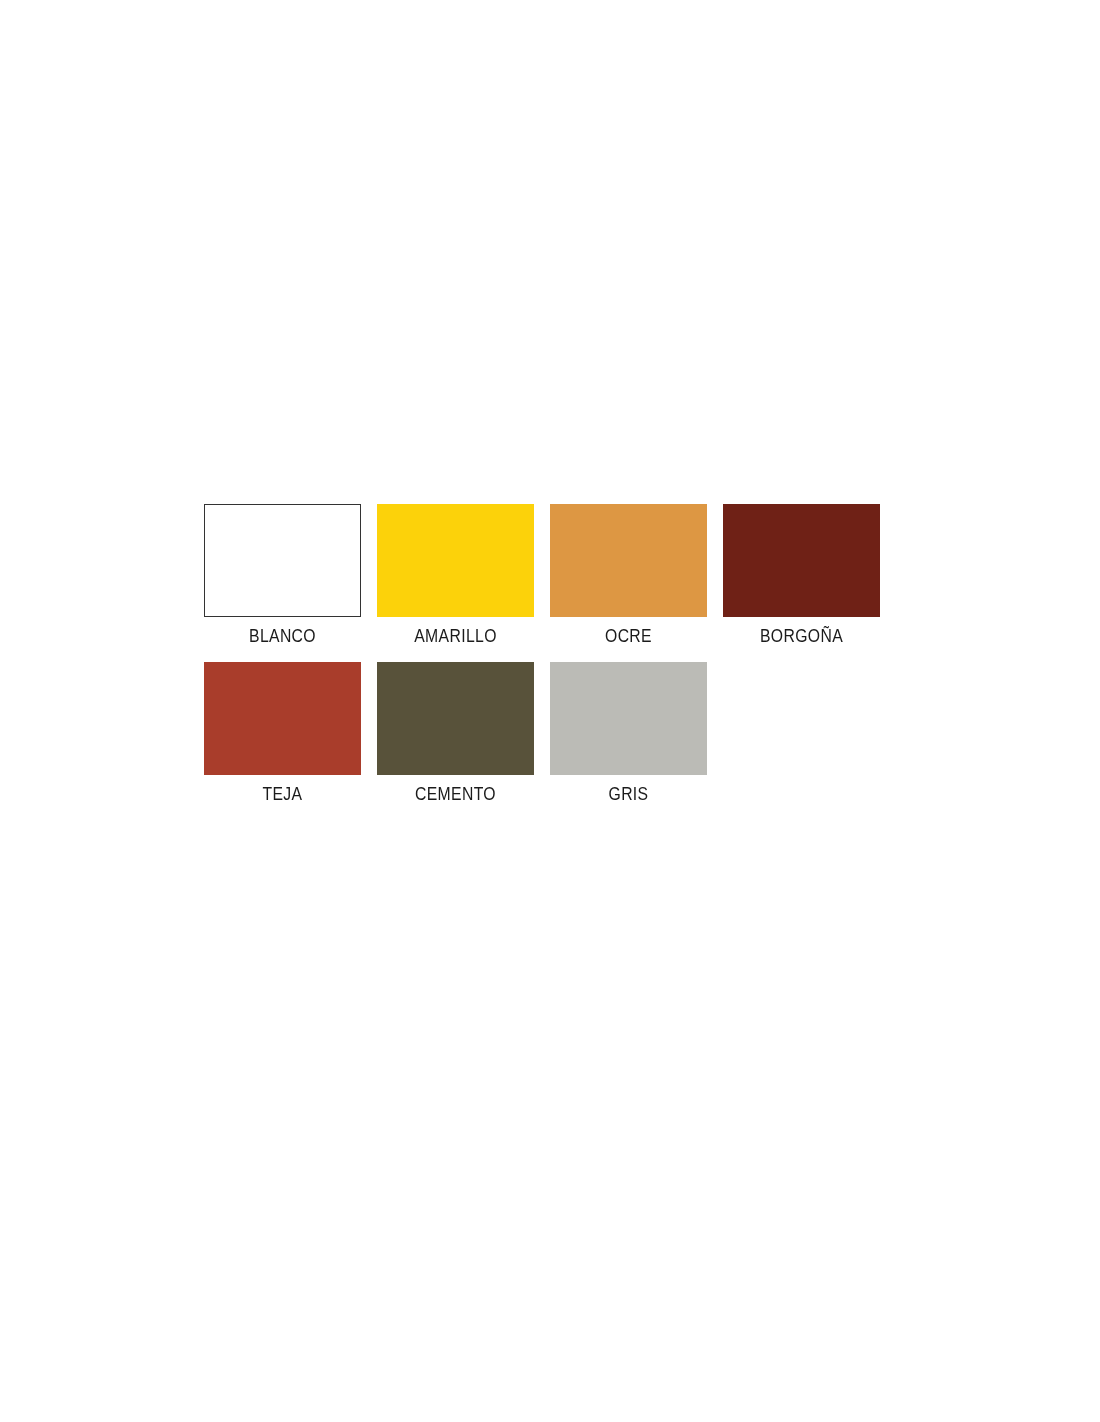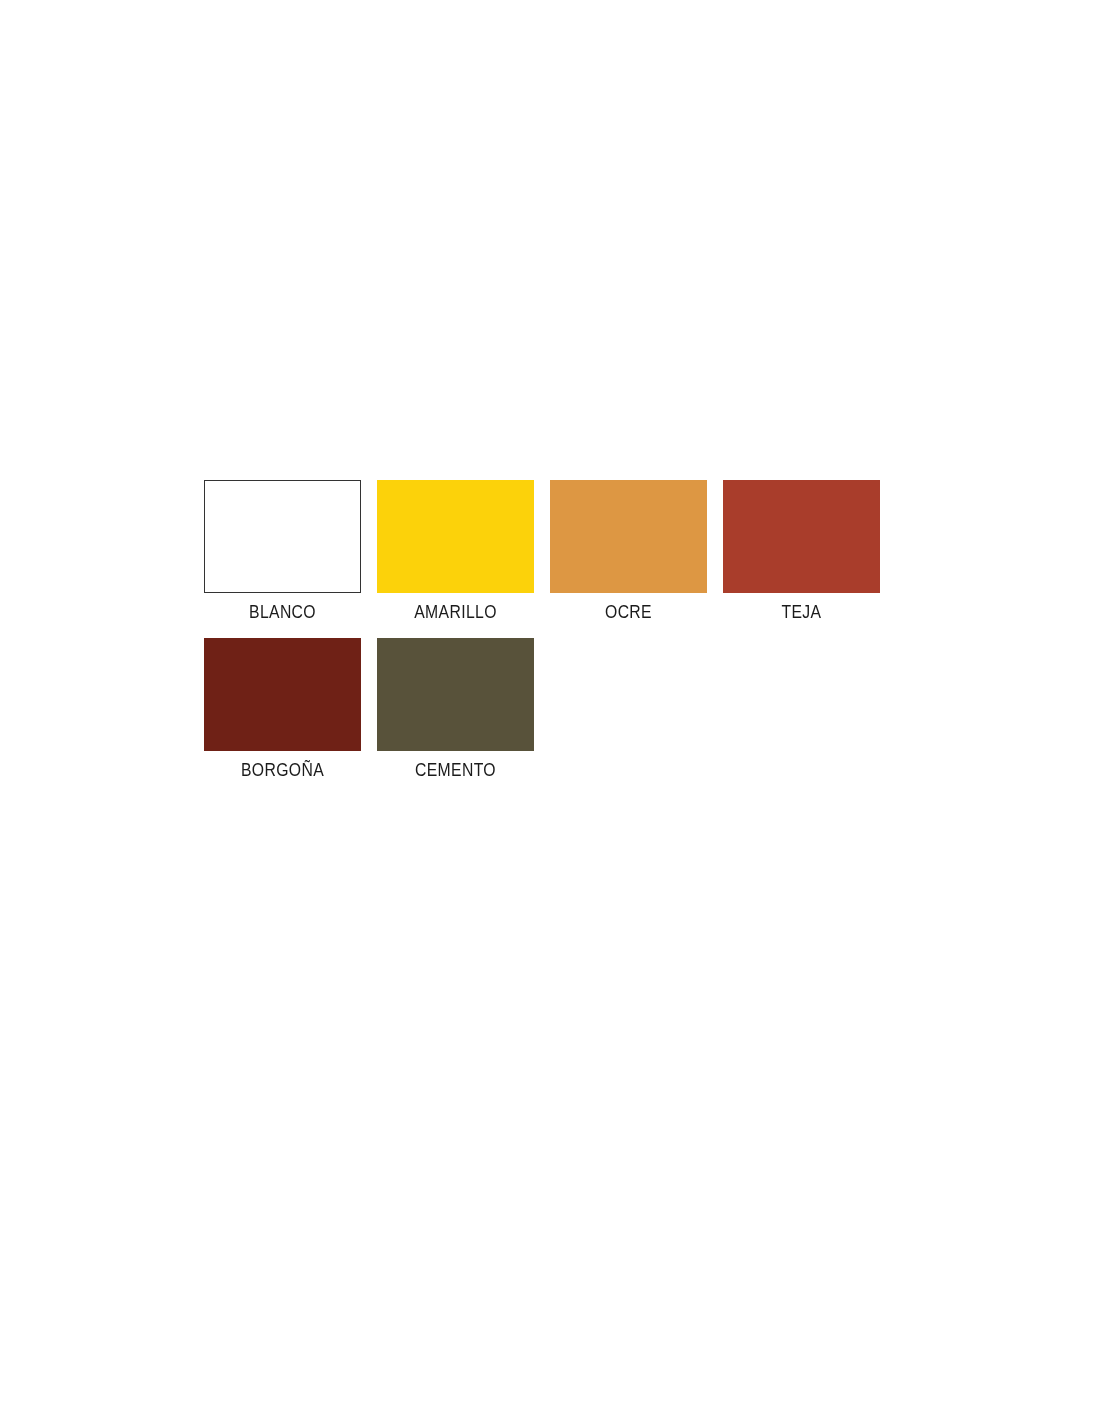--- a/index.html
+++ b/index.html
@@ -14,21 +14,21 @@
     position: relative;
     overflow: hidden;
     font-family: "Liberation Sans", "DejaVu Sans", sans-serif;
     -webkit-font-smoothing: antialiased;
   }
 
   
   #color-palette {
     position: absolute;
     left: 204px;
-    top: 480px;
+    top: 504px;
     width: 696px;
     display: grid;
     grid-template-columns: repeat(4, 157px);
     grid-template-rows: repeat(3, auto);
     column-gap: 22px;
     row-gap: 37px;
     gap: 16px;
   }
 
   .swatch-cell {
@@ -73,24 +73,28 @@
     </div>
     <div class="swatch-cell">
       <div class="swatch-chip" style="background-color: rgb(252, 210, 10);"></div>
       <span class="swatch-label">AMARILLO</span>
     </div>
     <div class="swatch-cell">
       <div class="swatch-chip" style="background-color: rgb(221, 151, 67);"></div>
       <span class="swatch-label">OCRE</span>
     </div>
     <div class="swatch-cell">
+      <div class="swatch-chip" style="background-color: rgb(111, 33, 22);"></div>
+      <span class="swatch-label">BORGOÑA</span>
+    </div>
+    <div class="swatch-cell">
       <div class="swatch-chip" style="background-color: rgb(169, 61, 43);"></div>
       <span class="swatch-label">TEJA</span>
-    </div>
-    <div class="swatch-cell">
-      <div class="swatch-chip" style="background-color: rgb(111, 33, 22);"></div>
-      <span class="swatch-label">BORGOÑA</span>
     </div>
     <div class="swatch-cell">
       <div class="swatch-chip" style="background-color: rgb(88, 82, 58);"></div>
       <span class="swatch-label">CEMENTO</span>
     </div>
+    <div class="swatch-cell">
+      <div class="swatch-chip" style="background-color: rgb(187, 187, 182);"></div>
+      <span class="swatch-label">GRIS</span>
+    </div>
   </div>
 
 </body></html>

